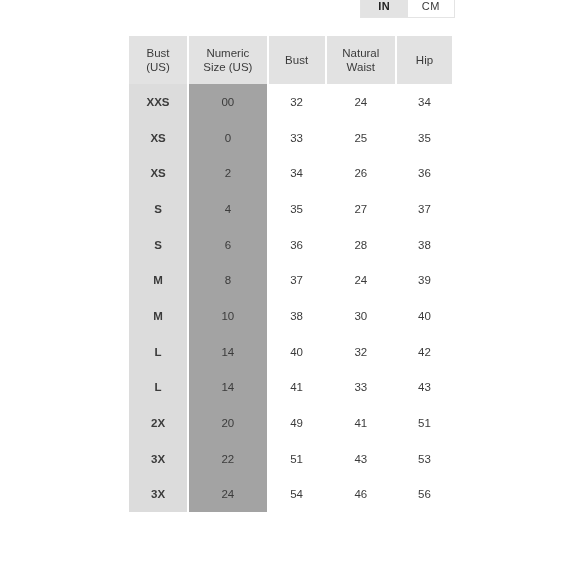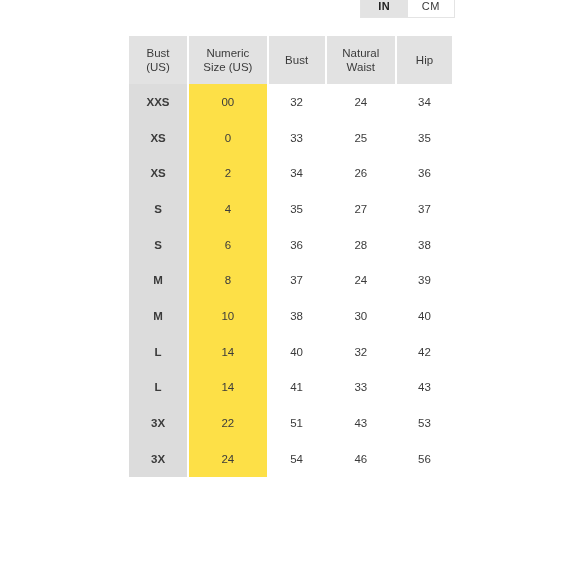--- a/index.html
+++ b/index.html
@@ -79,21 +79,21 @@
     vertical-align: middle;
     background: #ffffff;
     padding: 0;
     box-sizing: border-box;
   }
   table.size-table tbody td.col-size {
     background: #dcdcdc;
     font-weight: bold;
   }
   table.size-table tbody td.col-numeric {
-    background: #fde047;
+    background: #a3a3a3;
   }
 
   
   col.c1 { width: 57px; }
   col.c2 { width: 76px; }
   col.c3 { width: 55px; }
   col.c4 { width: 67px; }
   col.c5 { width: 54px; }
 </style>
 </head>
@@ -197,20 +197,27 @@
           <td>42</td>
         </tr>
         <tr>
           <td class="col-size">L</td>
           <td class="col-numeric">14</td>
           <td>41</td>
           <td>33</td>
           <td>43</td>
         </tr>
         <tr>
+          <td class="col-size">2X</td>
+          <td class="col-numeric">20</td>
+          <td>49</td>
+          <td>41</td>
+          <td>51</td>
+        </tr>
+        <tr>
           <td class="col-size">3X</td>
           <td class="col-numeric">22</td>
           <td>51</td>
           <td>43</td>
           <td>53</td>
         </tr>
         <tr>
           <td class="col-size">3X</td>
           <td class="col-numeric">24</td>
           <td>54</td>

